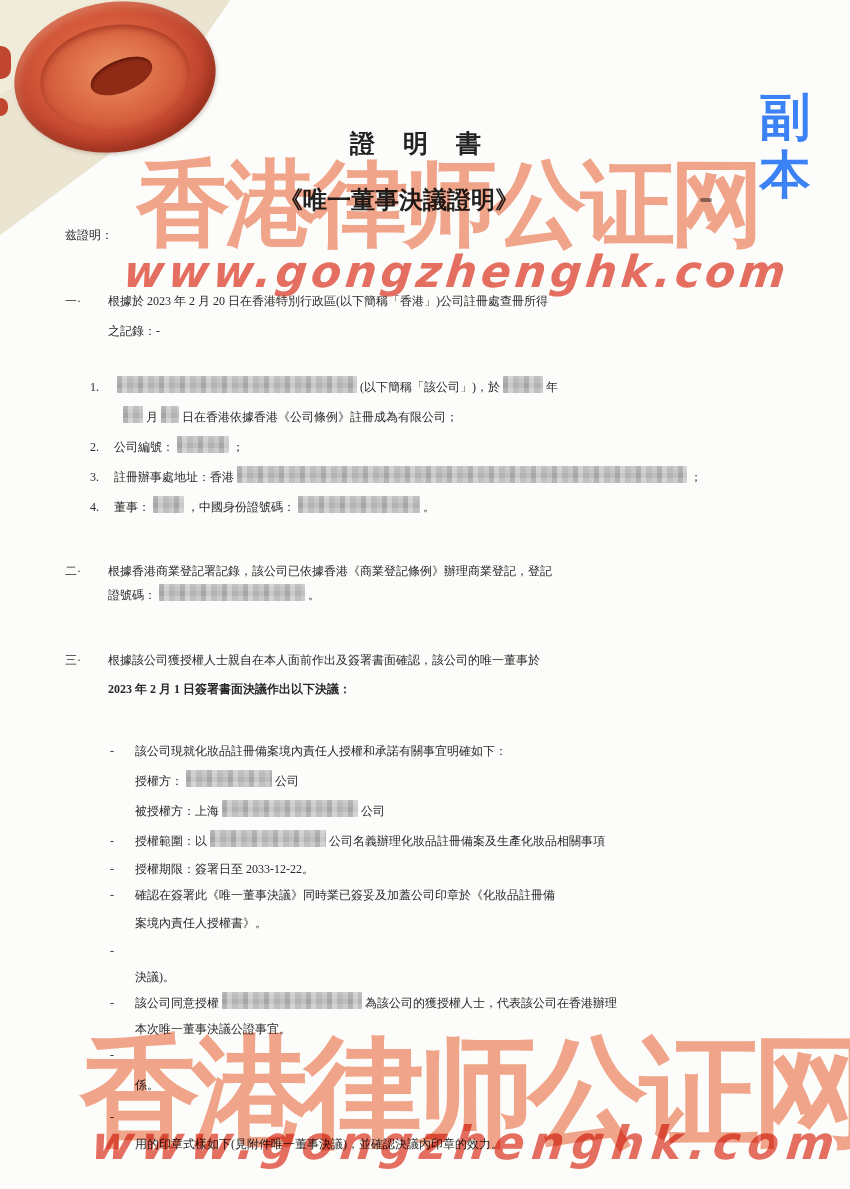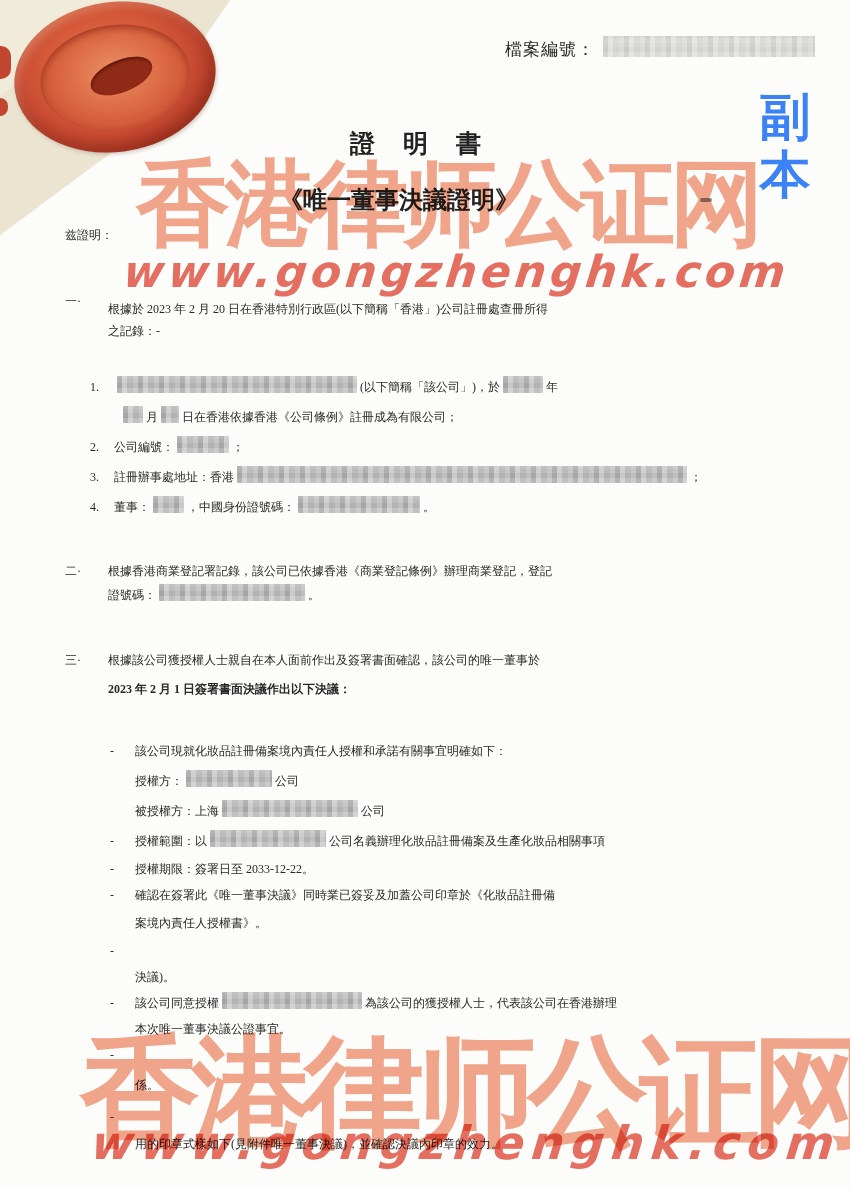--- a/index.html
+++ b/index.html
@@ -72,33 +72,29 @@
   </div>
   <div class="nub nub1"></div>
   <div class="nub nub2"></div>
   <div class="seal">
     <div class="seal-body">
       <div class="seal-inner"></div>
       <div class="seal-hole"></div>
     </div>
   </div>
 
-  <div class="file-line">
-    <span>檔案編號：</span>
-    <span class="rx light" style="width:212px;height:21px;"></span>
-  </div>
   <div class="copy">副本</div>
   <div class="artifact"></div>
 
   <div class="title">證明書</div>
   <div class="subtitle">《唯一董事決議證明》</div>
   <div class="ln" style="left:65px;top:224px;">兹證明：</div>
 
   <div class="ln" style="left:65px;top:290px;">一·</div>
-  <div class="ln" style="left:108px;top:290px;margin-top:8px;">根據於 2023 年 2 月 20 日在香港特別行政區(以下簡稱「香港」)公司註冊處查冊所得</div>
+  <div class="ln" style="left:108px;top:290px;">根據於 2023 年 2 月 20 日在香港特別行政區(以下簡稱「香港」)公司註冊處查冊所得</div>
   <div class="ln" style="left:108px;top:320px;">之記錄：-</div>
 
   <div class="ln" style="left:90px;top:376px;">1.</div>
   <div class="ln" style="left:114px;top:376px;">
     <span class="rx" style="width:240px;"></span><span>(以下簡稱「該公司」)，於</span><span class="rx" style="width:40px;"></span><span>年</span>
   </div>
   <div class="ln" style="left:120px;top:406px;">
     <span class="rx" style="width:20px;"></span><span>月</span><span class="rx" style="width:18px;"></span><span>日在香港依據香港《公司條例》註冊成為有限公司；</span>
   </div>
 

